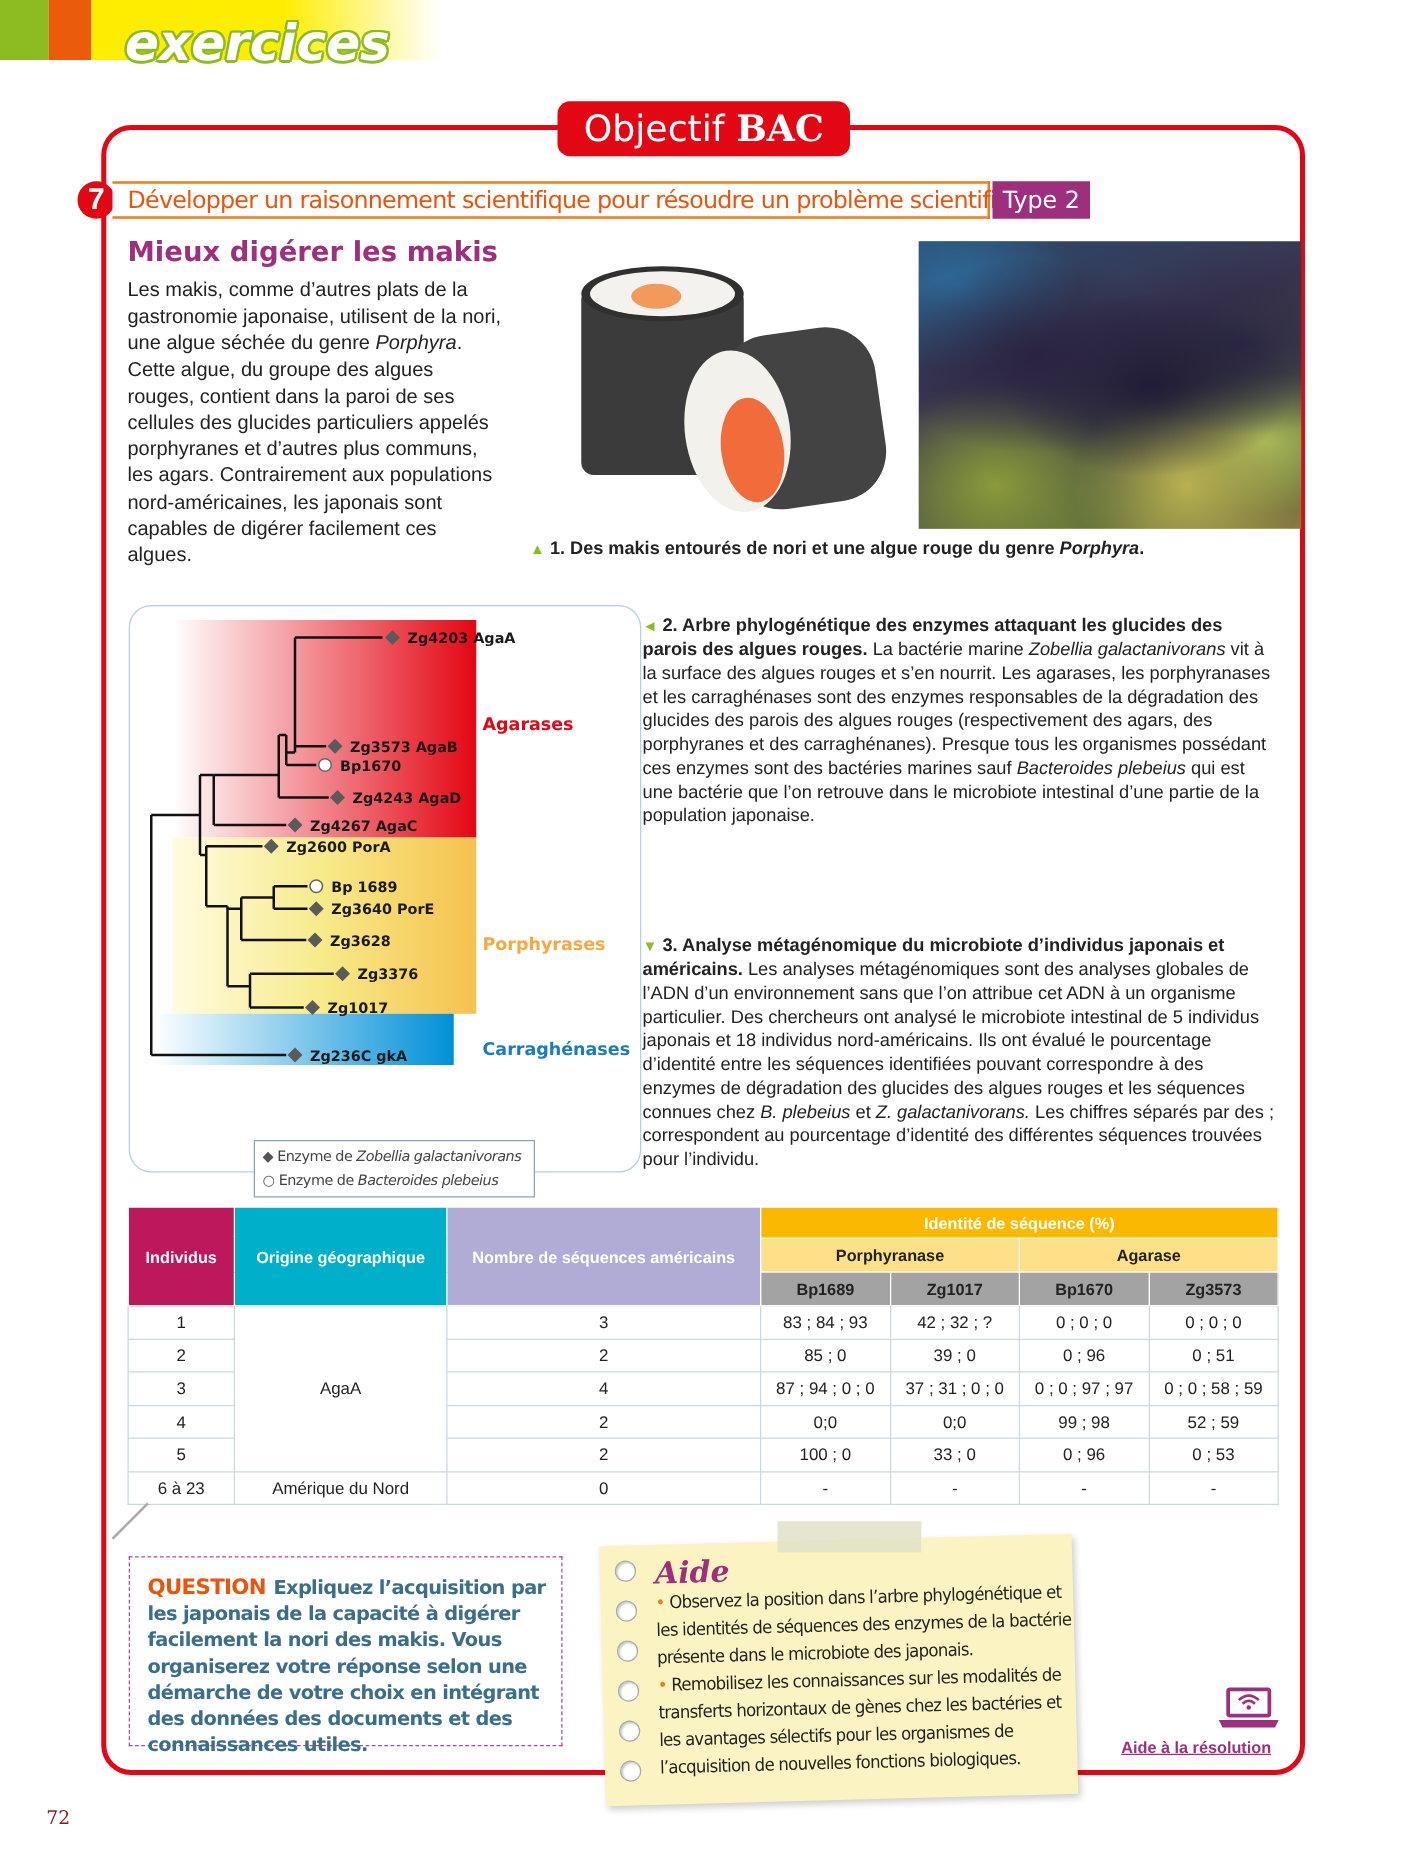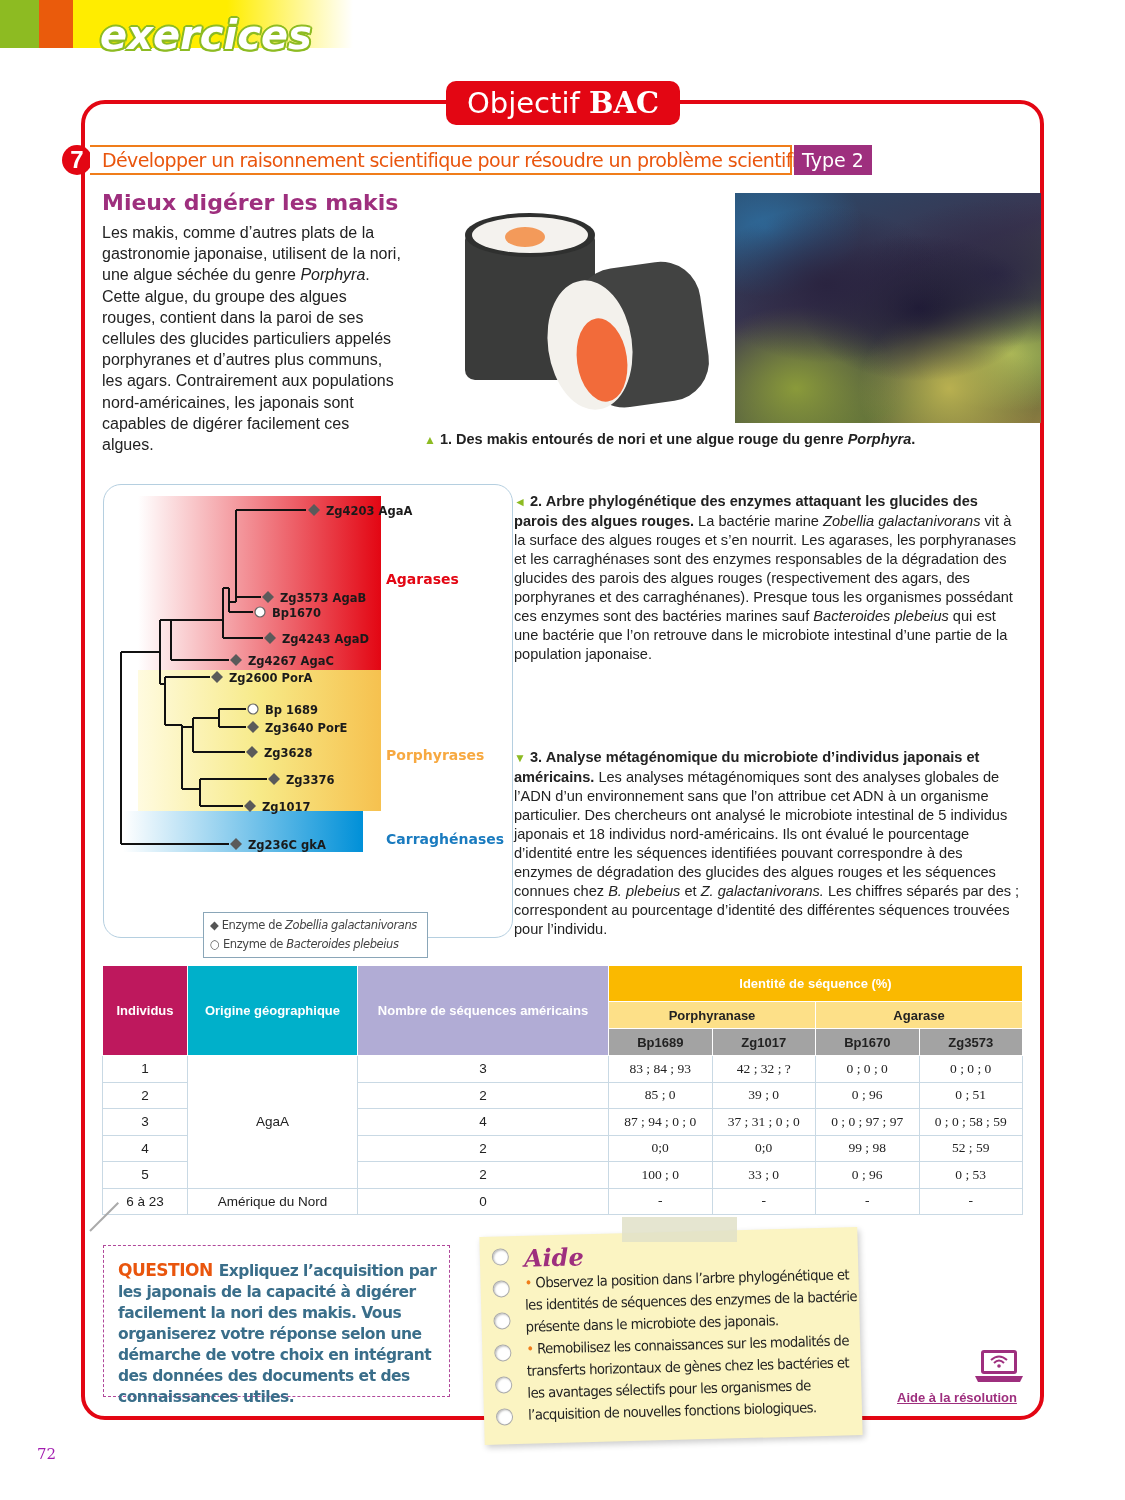--- a/index.html
+++ b/index.html
@@ -49,45 +49,45 @@
 
   .doc2 { position: absolute; left: 514px; top: 492px; width: 510px; font-size: 14.6px; line-height: 19px; color: #222; }
   .doc3 { position: absolute; left: 514px; top: 748px; width: 510px; font-size: 14.6px; line-height: 19px; color: #222; }
   .doc2 b, .doc3 b { font-weight: bold; }
   .doc2 i, .doc3 i { font-style: italic; }
 
   
   table.data { position: absolute; left: 102px; top: 965px; width: 921px; border-collapse: collapse; font-size: 13px; }
   table.data th { color: #fff; font-weight: bold; font-size: 13px; text-align: center; border: 1.5px solid #fff; }
   table.data td { border: 1.5px solid #c9d9e4; text-align: center; height: 26.5px; font-size: 13.5px; color: #222; }
-  td.mono { font-family: Liberation Serif, serif; font-size: 13.5px; margin-left: 12px; }
+  td.mono { font-family: Liberation Sans, sans-serif; font-size: 13.5px; margin-left: 12px; }
   .th-ind { background: #be185d; width: 85px; }
   .th-orig { background: #00b0ca; width: 170px; }
   .th-nb { background: #b1acd5; width: 251px; }
-  .th-id { background: #fab900; height: 36px; }
+  .th-id { background: #fab900; height: 25px; }
   .th-sub { background: #fde088; color: #222 !important; height: 27px; }
   .th-leaf { background: #a3a3a3; color: #222 !important; height: 27px; }
 
   
   .question { position: absolute; left: 103px; top: 1245px; width: 347px; height: 152px; border: 1.5px dashed #b0479a; padding: 14px 12px 0 14px; font-size: 15.5px; line-height: 21px; color: #3a6e8a; font-weight: bold; font-family: "DejaVu Sans", sans-serif; letter-spacing: -0.5px; }
   .question .q-label { color: #e9550d; font-size: 17px; margin-right: 6px; }
   .q-corner { position: absolute; left: 90px; top: 1230px; width: 40px; height: 2px; background: #aaa; transform: rotate(-45deg); transform-origin: left; }
 
   
   .aide { position: absolute; left: 482px; top: 1232px; width: 378px; height: 208px; background: #fbf4c2; transform: rotate(-1.5deg); box-shadow: 2px 3px 6px rgba(0,0,0,0.2); padding: 10px 10px 0 44px; }
   .aide-tape { position: absolute; left: 622px; top: 1217px; width: 115px; height: 25px; background: rgba(225,225,200,0.85); }
   .aide-title { font-family: "DejaVu Serif", serif; font-style: italic; font-weight: bold; color: #9e2f7e; font-size: 24px; line-height: 26px; }
   .aide-text { font-family: "DejaVu Sans", sans-serif; font-size: 14.2px; line-height: 22px; color: #222; letter-spacing: -0.6px; transform: scaleX(0.93); transform-origin: left; width: 360px; }
   .aide-bullet { color: #f07d1a; }
   .ring { position: absolute; left: 12px; width: 17px; height: 17px; border-radius: 50%; background: #fff; border: 1.5px solid #aaa; box-shadow: inset 1px 1px 2px rgba(0,0,0,0.25); }
 
   .help-icon { position: absolute; left: 975px; top: 1348px; width: 48px; height: 36px; }
   .help-label { position: absolute; left: 897px; top: 1390px; font-size: 13px; font-weight: bold; color: #9e2f7e; text-decoration: underline; }
 
-  .page-number { position: absolute; left: 37px; top: 1445px; font-family: "DejaVu Serif", serif; font-size: 15px; color: #a21caf; }
+  .page-number { position: absolute; left: 37px; top: 1445px; font-family: "DejaVu Serif", serif; font-size: 15px; color: #7f1d1d; }
 </style>
 </head>
 <body>
 
 <div class="hdr-green"></div>
 <div class="hdr-orange"></div>
 <div class="hdr-yellow"></div>
 <div class="hdr-title">exercices</div>
 
 <div class="frame"></div>

